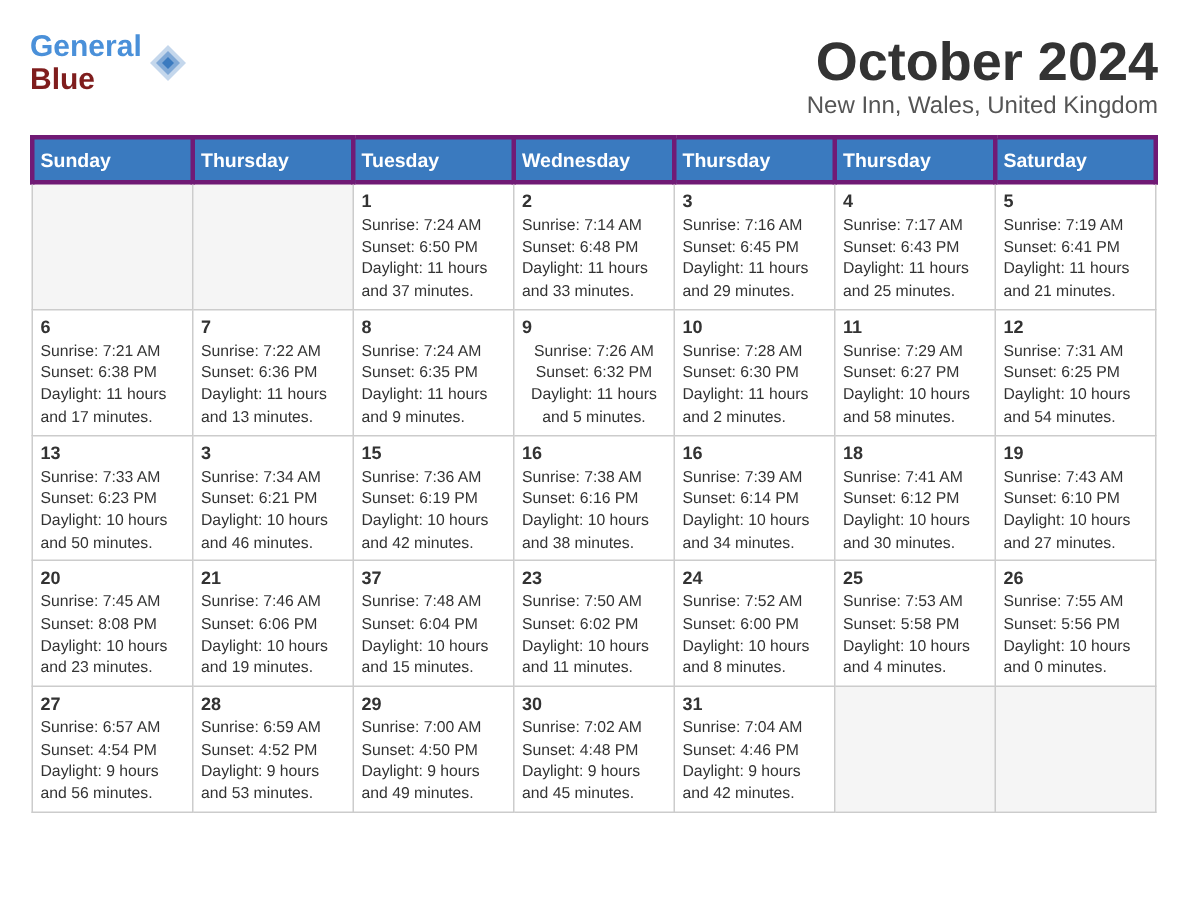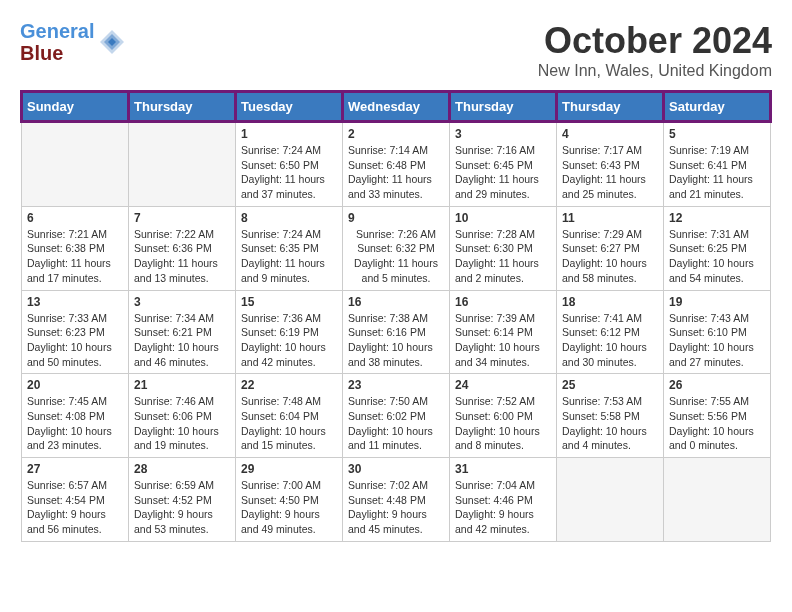--- a/index.html
+++ b/index.html
@@ -258,33 +258,33 @@
           <div class="cell-text" style="white-space: pre-line;">Sunrise: 7:43 AM
 Sunset: 6:10 PM
 Daylight: 10 hours
 and 27 minutes.</div>
         </td>
       </tr>
       <tr>
         <td>
           <span class="day-num">20</span>
           <div class="cell-text" style="white-space: pre-line;">Sunrise: 7:45 AM
-Sunset: 4:08 PM
+Sunset: 8:08 PM
 Daylight: 10 hours
 and 23 minutes.</div>
         </td>
         <td>
           <span class="day-num">21</span>
           <div class="cell-text" style="white-space: pre-line;">Sunrise: 7:46 AM
 Sunset: 6:06 PM
 Daylight: 10 hours
 and 19 minutes.</div>
         </td>
         <td>
-          <span class="day-num">22</span>
+          <span class="day-num">37</span>
           <div class="cell-text" style="white-space: pre-line;">Sunrise: 7:48 AM
 Sunset: 6:04 PM
 Daylight: 10 hours
 and 15 minutes.</div>
         </td>
         <td>
           <span class="day-num">23</span>
           <div class="cell-text" style="white-space: pre-line;">Sunrise: 7:50 AM
 Sunset: 6:02 PM
 Daylight: 10 hours

